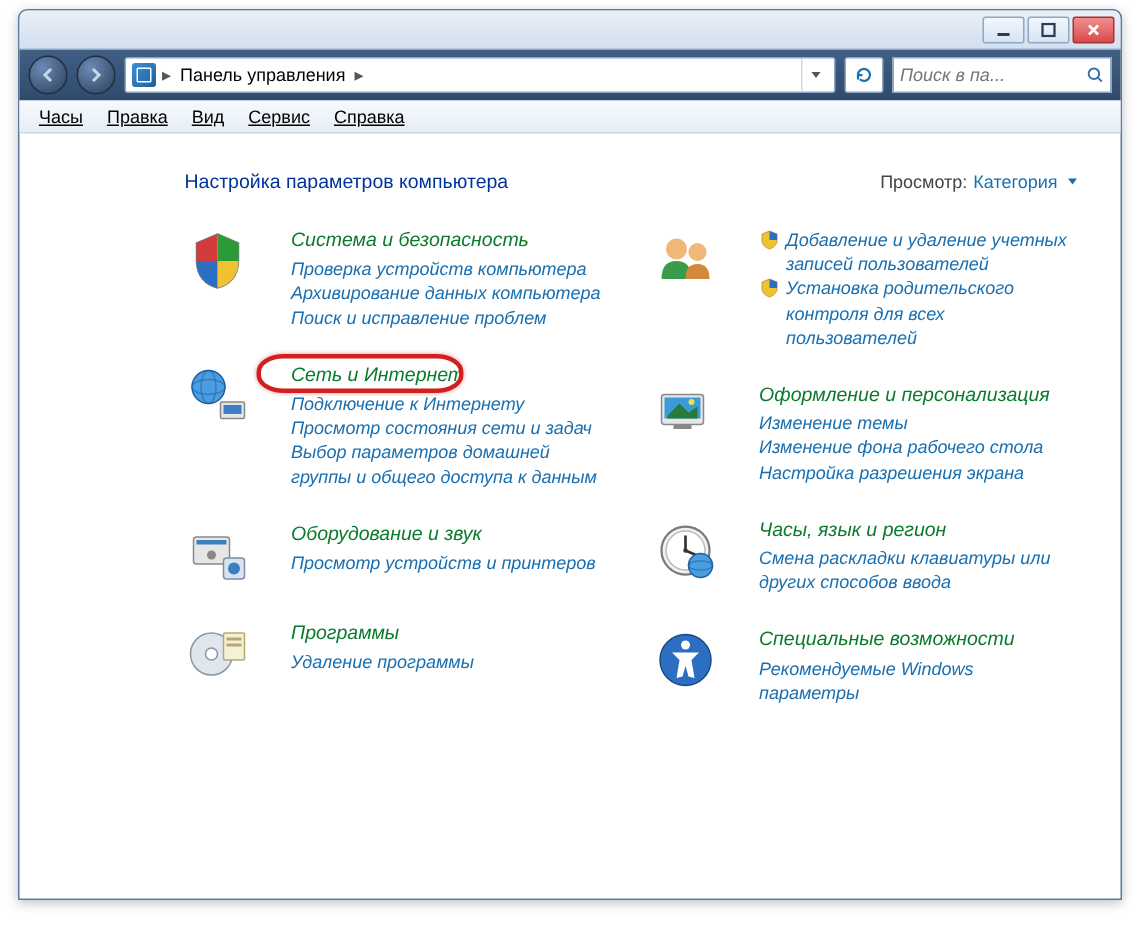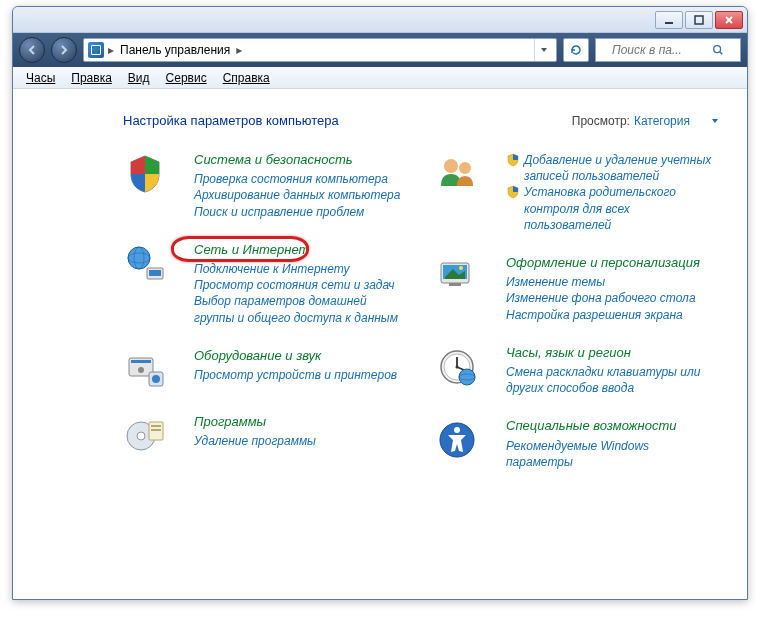--- a/index.html
+++ b/index.html
@@ -14,37 +14,37 @@
 .addrbar { height: 34px; background: linear-gradient(to bottom,#415f85,#2f4a6d); display: flex; align-items: center; padding: 0 6px; gap: 6px; }
 .nav-circle { width: 26px; height: 26px; border-radius: 50%; background: radial-gradient(circle at 35% 30%,#6b8bb5,#2b3f59); border: 1px solid #1f2e42; display: flex; align-items: center; justify-content: center; }
 .nav-circle svg { width: 12px; height: 12px; fill: #c8d6e8; }
 .addr-field { flex: 1; height: 24px; background: #fff; border: 1px solid #8fa5c2; border-radius: 2px; display: flex; align-items: center; padding: 0 4px; gap: 4px; }
 .addr-field .cp-icon { width: 16px; height: 16px; background: linear-gradient(135deg,#3b8fd6,#1f5f9e); border-radius: 2px; position: relative; }
 .addr-field .cp-icon::after { content:""; position:absolute; inset:3px; border:1px solid #fff; border-radius:1px; }
 .addr-field .crumb { color: #000; padding: 0 2px; }
 .addr-field .sep { color: #555; }
 .addr-drop { width: 18px; height: 22px; border-left: 1px solid #cfd8e6; display:flex;align-items:center;justify-content:center; margin-left:auto; }
 .refresh-btn { width: 26px; height: 24px; background:#fff; border:1px solid #8fa5c2; border-radius:2px; display:flex;align-items:center;justify-content:center; }
-.search-field { width: 146px; height: 24px; background:#fff; border:1px solid #8fa5c2; border-radius:0; display:flex; align-items:center; padding:0 16px; gap:4px; }
+.search-field { width: 146px; height: 24px; background:#fff; border:1px solid #8fa5c2; border-radius:0; display:flex; align-items:center; padding:0 4px; gap:4px; }
 .search-field input { border:none; outline:none; width:100%; font-size:12px; font-style:italic; color:#888; }
 .search-field .mag { width:14px;height:14px; }
 
 .menubar { height: 22px; background: linear-gradient(to bottom,#f7fafd,#e6eef7); border-bottom:1px solid #cfd8e6; display:flex; align-items:center; padding:0 6px; gap:2px; }
 .menubar span { padding: 2px 7px; cursor:default; }
 .menubar span u { text-decoration: underline; }
 
 .content { flex:1; overflow:auto; padding: 24px 28px 14px 110px; position:relative; }
 .content::-webkit-scrollbar { width: 17px; }
 .content::-webkit-scrollbar-track { background:#f0f0f0; border-left:1px solid #d9d9d9; }
 .content::-webkit-scrollbar-thumb { background:#c7d3e3; border:1px solid #a8b8cc; border-radius:2px; }
 
 .head-row { display:flex; justify-content:space-between; align-items:center; margin-bottom: 24px; }
 .head-row h1 { font-size: 13px; font-weight: normal; color:#003399; }
 .view-sel { font-size:12px; color:#444; display:flex; align-items:center; gap:4px; }
-.view-sel .cat { color:#1a6fb0; cursor:pointer; display:flex; align-items:center; gap:21px; }
+.view-sel .cat { color:#1a6fb0; cursor:pointer; display:flex; align-items:center; gap:6px; }
 
 .cols { display:flex; gap: 28px; }
 .col { flex:1; display:flex; flex-direction:column; gap: 22px; }
 .cat-block { display:flex; gap:27px;font-style:italic; }
 .cat-icon { width:44px; height:44px; flex-shrink:0; display:flex; align-items:center; justify-content:center; }
 .cat-icon svg { width:44px; height:44px; }
 .cat-body { flex:1; }
 .cat-title { color:#0a7a2c; font-size:13px; line-height:1.25; text-decoration:none; display:inline-block; margin-bottom:3px; }
 .sub-link { display:block; color:#1a6fb0; font-size:12px; line-height:1.35; text-decoration:none; }
 .sub-with-shield { display:flex; align-items:flex-start; gap:4px; }
@@ -142,21 +142,21 @@
             <svg viewBox="0 0 44 44">
                 <path d="M22 4 L36 10 V22 C36 32 30 38 22 40 C14 38 8 32 8 22 V10 Z" fill="#f2f2f2" stroke="#7a7a7a"></path>
                 <path d="M22 4 L36 10 V22 H22 Z" fill="#2a9b37"></path>
                 <path d="M22 4 L8 10 V22 H22 Z" fill="#d23c3c"></path>
                 <path d="M22 22 H36 V22 C36 32 30 38 22 40 Z" fill="#f0c232"></path>
                 <path d="M22 22 H8 V22 C8 32 14 38 22 40 Z" fill="#2c6fc2"></path>
               </svg>
           </div>
           <div class="cat-body">
             <a class="cat-title">Система и безопасность</a>
-            <a class="sub-link">Проверка состояния компьютера</a>
+            <a class="sub-link">Проверка устройств компьютера</a>
             <a class="sub-link">Архивирование данных компьютера</a>
             <a class="sub-link">Поиск и исправление проблем</a>
           </div>
         </div>
 
         <div class="cat-block" style="position:relative">
           <div class="cat-icon">
             <svg viewBox="0 0 44 44">
                 <circle cx="16" cy="16" r="11" fill="#4a9de0" stroke="#1f5f9e"></circle>
                 <ellipse cx="16" cy="16" rx="11" ry="5" fill="none" stroke="#1f5f9e" opacity="0.5"></ellipse>

